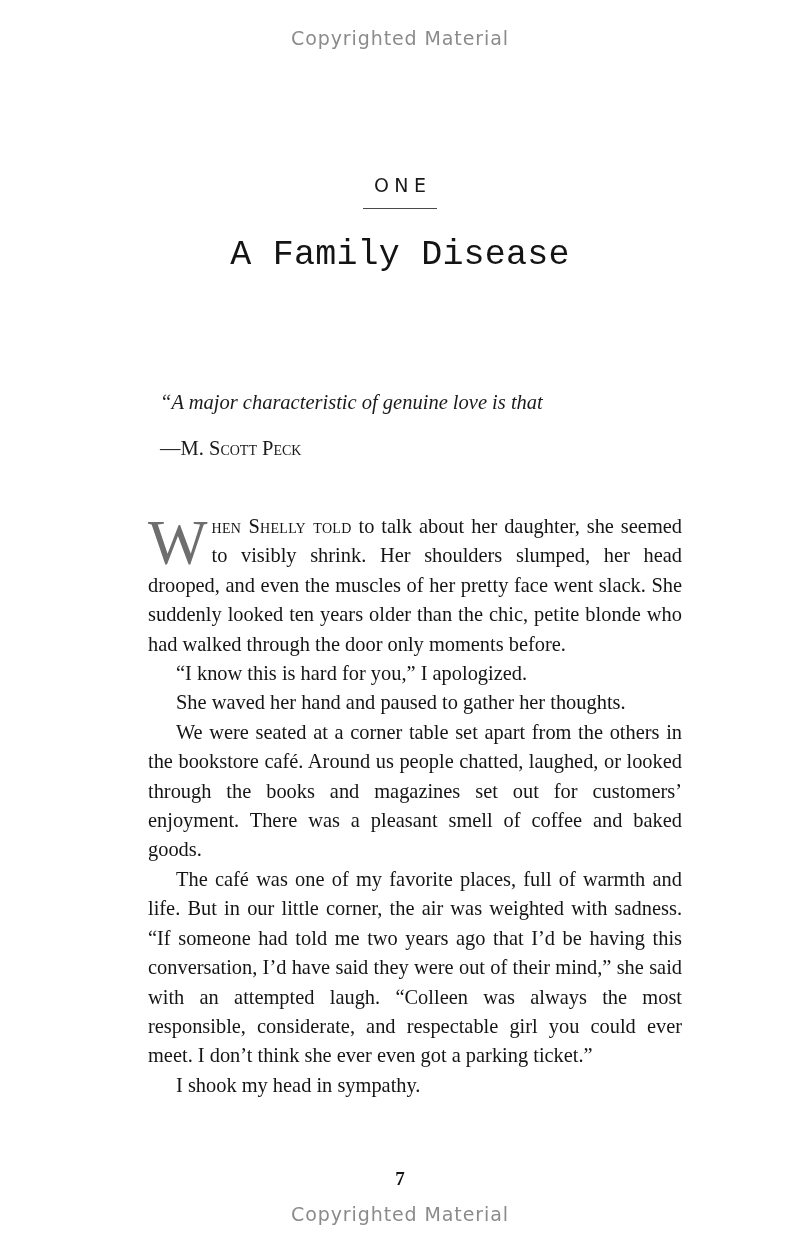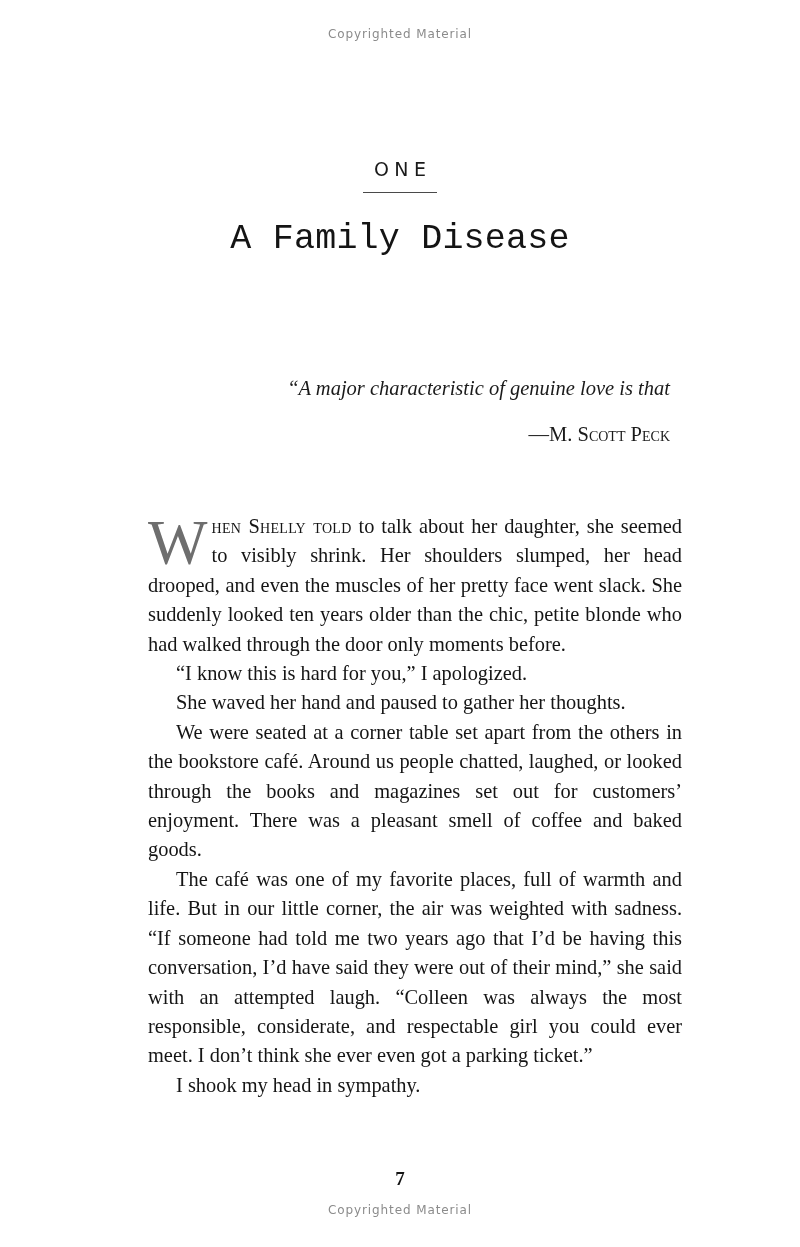--- a/index.html
+++ b/index.html
@@ -24,21 +24,21 @@
     box-sizing: border-box;
   }
 
   
   .watermark {
     position: absolute;
     left: 0;
     width: 800px;
     text-align: center;
     font-family: "DejaVu Sans", sans-serif;
-    font-size: 12px;
+    font-size: 19px;
     letter-spacing: 0.9px;
     color: #8b8b8b;
     user-select: none;
   }
   .watermark-top { top: 27px; }
   .watermark-bottom { top: 1203px; }
 
   
   .chapter-head {
     position: absolute;
@@ -48,20 +48,21 @@
     text-align: center;
   }
   .chapter-number {
     font-family: "DejaVu Sans", sans-serif;
     font-size: 19px;
     letter-spacing: 5.5px;
     text-indent: 5.5px;
     color: #1a1a1a;
     font-weight: 400;
     line-height: 1;
+    margin-top: 16px;
   }
   .chapter-rule {
     width: 74px;
     height: 1px;
     background: #4a4a4a;
     margin: 13px auto 0 auto;
   }
   .chapter-title {
     margin-top: 26px;
     font-family: Liberation Mono, monospace;
@@ -69,23 +70,23 @@
     font-weight: 400;
     color: #141414;
     line-height: 1.15;
     letter-spacing: 0.2px;
   }
 
   
   .epigraph {
     position: absolute;
     left: 160px;
-    top: 374px;
+    top: 388px;
     width: 510px;
-    text-align: right;
+    text-align: left;
   }
   .epigraph-line {
     font-family: "Liberation Serif", serif;
     font-style: italic;
     font-size: 20.5px;
     line-height: 29.6px;
     color: #1a1a1a;
   }
   .epigraph-attribution {
     margin-top: 16px;

